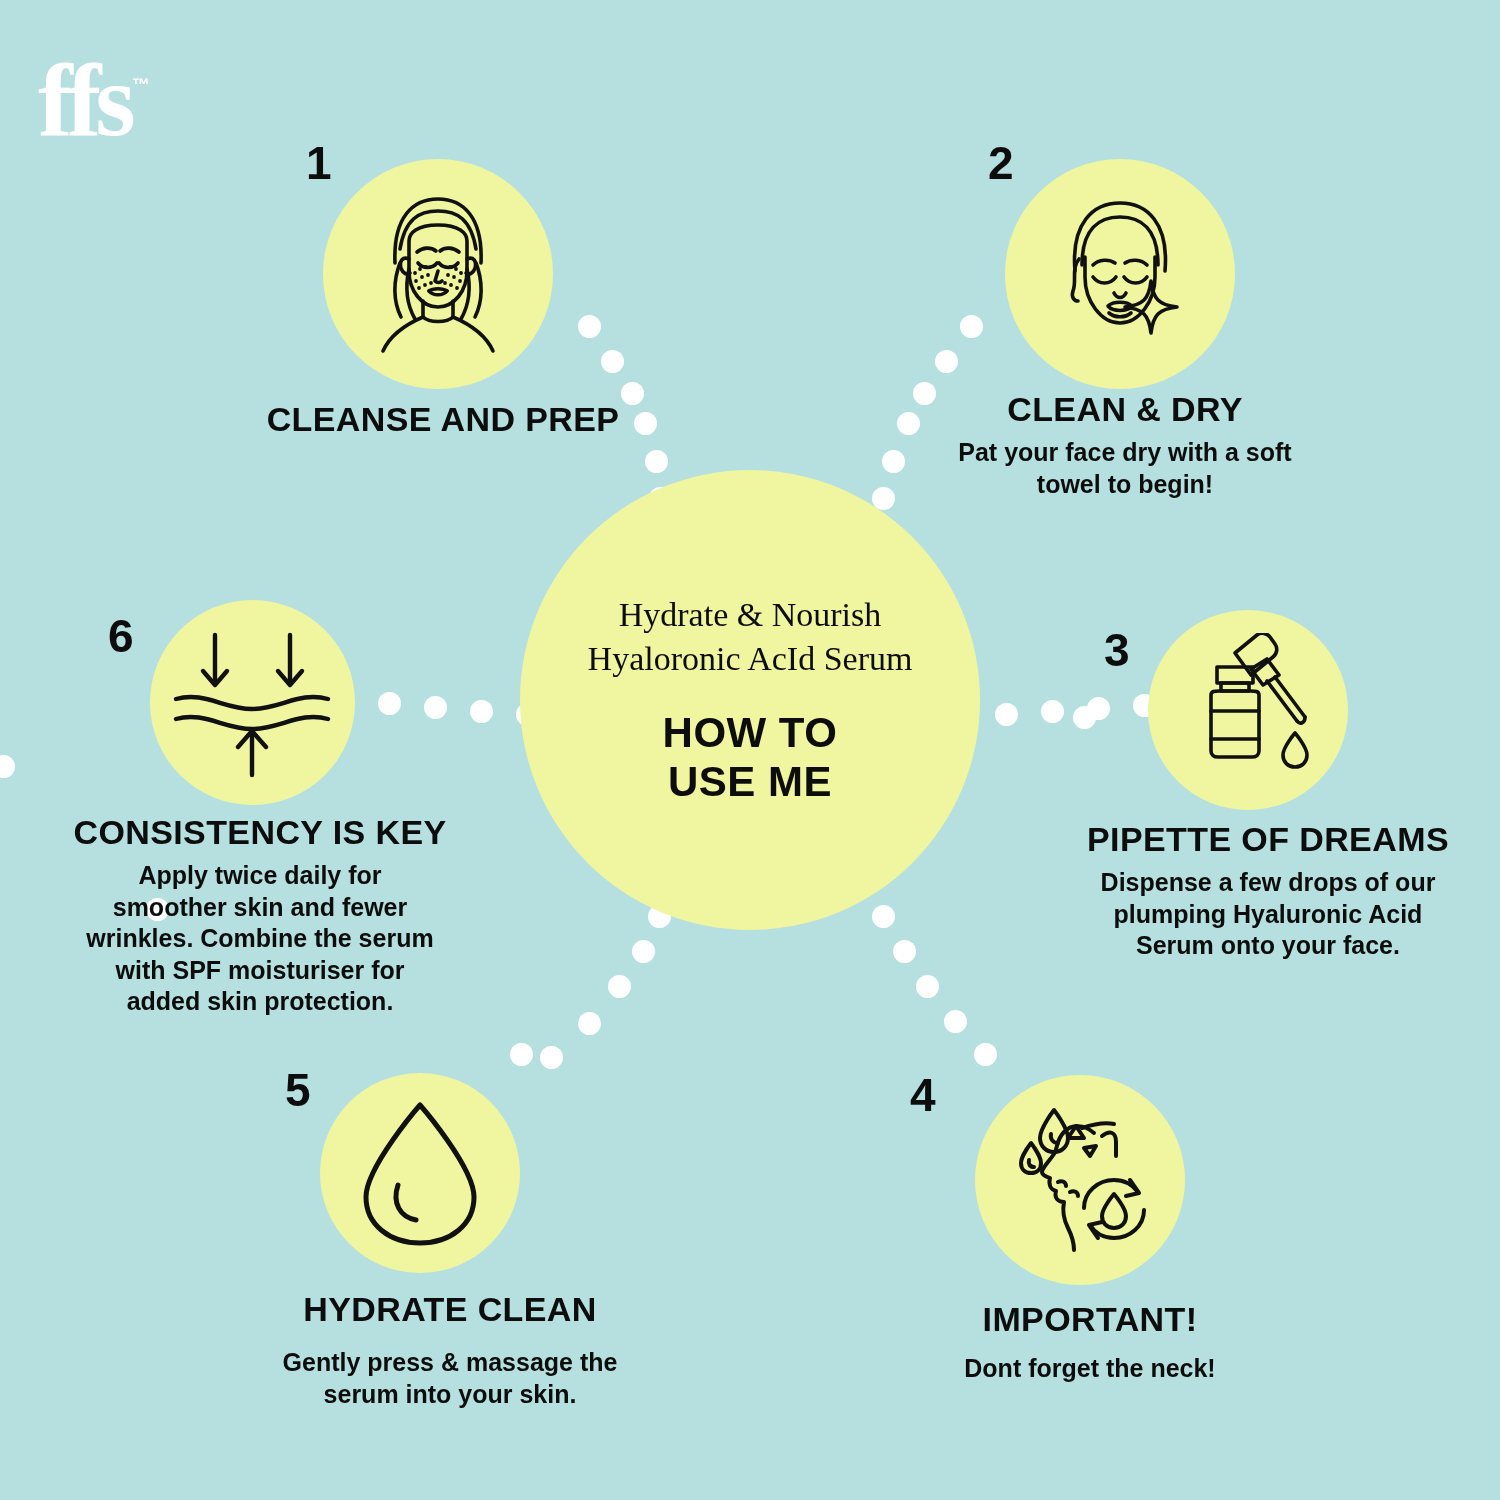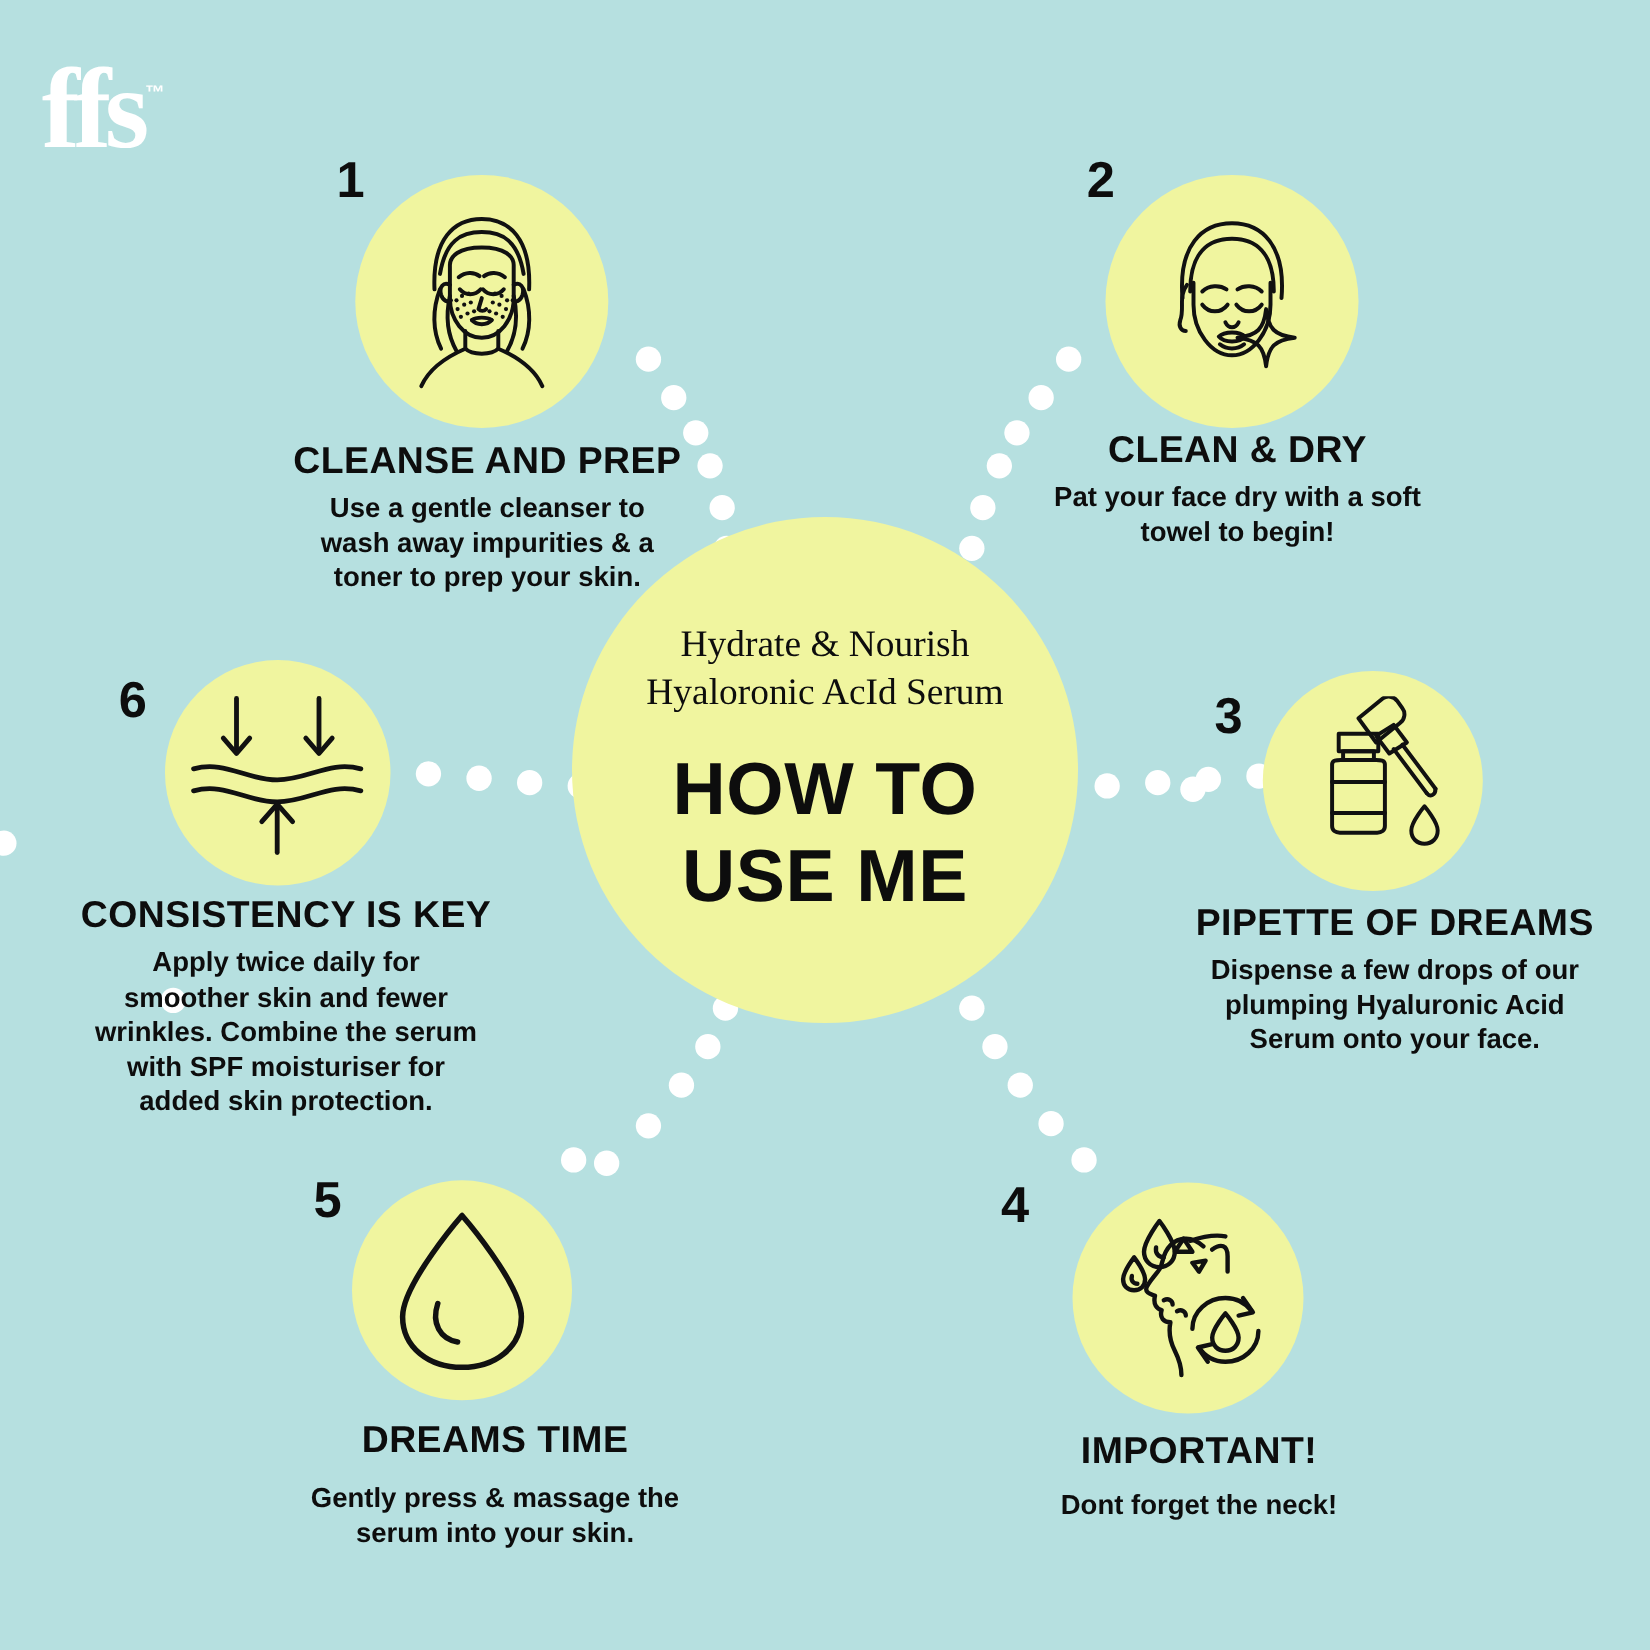--- a/index.html
+++ b/index.html
@@ -61,21 +61,21 @@
     font-weight: normal;
     font-size: 34px;
     line-height: 1.3;
     color: #0d0d0d;
     max-width: 400px;
   }
   .hub-title {
     margin-top: 26px;
     font-family: "Liberation Sans", sans-serif;
     font-weight: bold;
-    font-size: 67px;
+    font-size: 42px;
     line-height: 1.18;
     letter-spacing: 0.5px;
     color: #0d0d0d;
   }
 
   
   .step {
     position: absolute;
     text-align: center;
   }
@@ -245,21 +245,20 @@
             <circle cx="101" cy="88" r="1.9"></circle>
             <circle cx="95" cy="86" r="1.9"></circle>
           <circle cx="104" cy="99" r="1.9"></circle>
             <circle cx="98" cy="96" r="1.9"></circle>
             <circle cx="92" cy="94" r="1.9"></circle>
         </g>
       </svg>
     </div>
     <div style="position:absolute;left:0;top:260px;width:390px;">
       <p class="step-head">CLEANSE AND PREP</p>
-      <p class="step-body" style="padding:0 28px;">Use a gentle cleanser to wash away impurities &amp; a toner to prep your skin.</p>
     </div>
   </div>
 
   <div class="step" style="left:930px;top:140px;width:390px;">
     <div class="step-num" style="left:58px;top:0px;">2</div>
     <div class="icon-circle" style="left:75px;top:19px;width:230px;height:230px;">
       <svg width="170" height="170" viewBox="0 0 170 170">
         <g fill="none" stroke="#111" stroke-width="3.6" stroke-linecap="round" stroke-linejoin="round">
 
           <path d="M40 82 C36 34 58 14 85 14 C112 14 134 34 130 82"></path>
@@ -363,21 +362,21 @@
     <div class="step-num" style="left:35px;top:12px;">5</div>
     <div class="icon-circle" style="left:70px;top:18px;width:200px;height:200px;">
       <svg width="160" height="160" viewBox="0 0 160 160">
         <g fill="none" stroke="#111" stroke-width="5" stroke-linecap="round" stroke-linejoin="round">
           <path d="M80 12 C80 12 26 74 26 104 C26 132 50 150 80 150 C110 150 134 132 134 104 C134 74 80 12 80 12 Z"></path>
           <path d="M58 92 C52 110 60 124 76 127"></path>
         </g>
       </svg>
     </div>
     <div style="position:absolute;left:0;top:235px;width:400px;">
-      <p class="step-head">DREAMS TIME</p>
+      <p class="step-head">HYDRATE CLEAN</p>
       <p class="step-body" style="padding:0 22px;margin-top:18px;">Gently press &amp; massage the serum into your skin.</p>
     </div>
   </div>
 
   <div class="step" style="left:60px;top:595px;width:400px;">
     <div class="step-num" style="left:48px;top:18px;">6</div>
     <div class="icon-circle" style="left:90px;top:5px;width:205px;height:205px;">
       <svg width="165" height="160" viewBox="0 0 165 160">
         <g fill="none" stroke="#111" stroke-width="4.4" stroke-linecap="round" stroke-linejoin="round">
 

